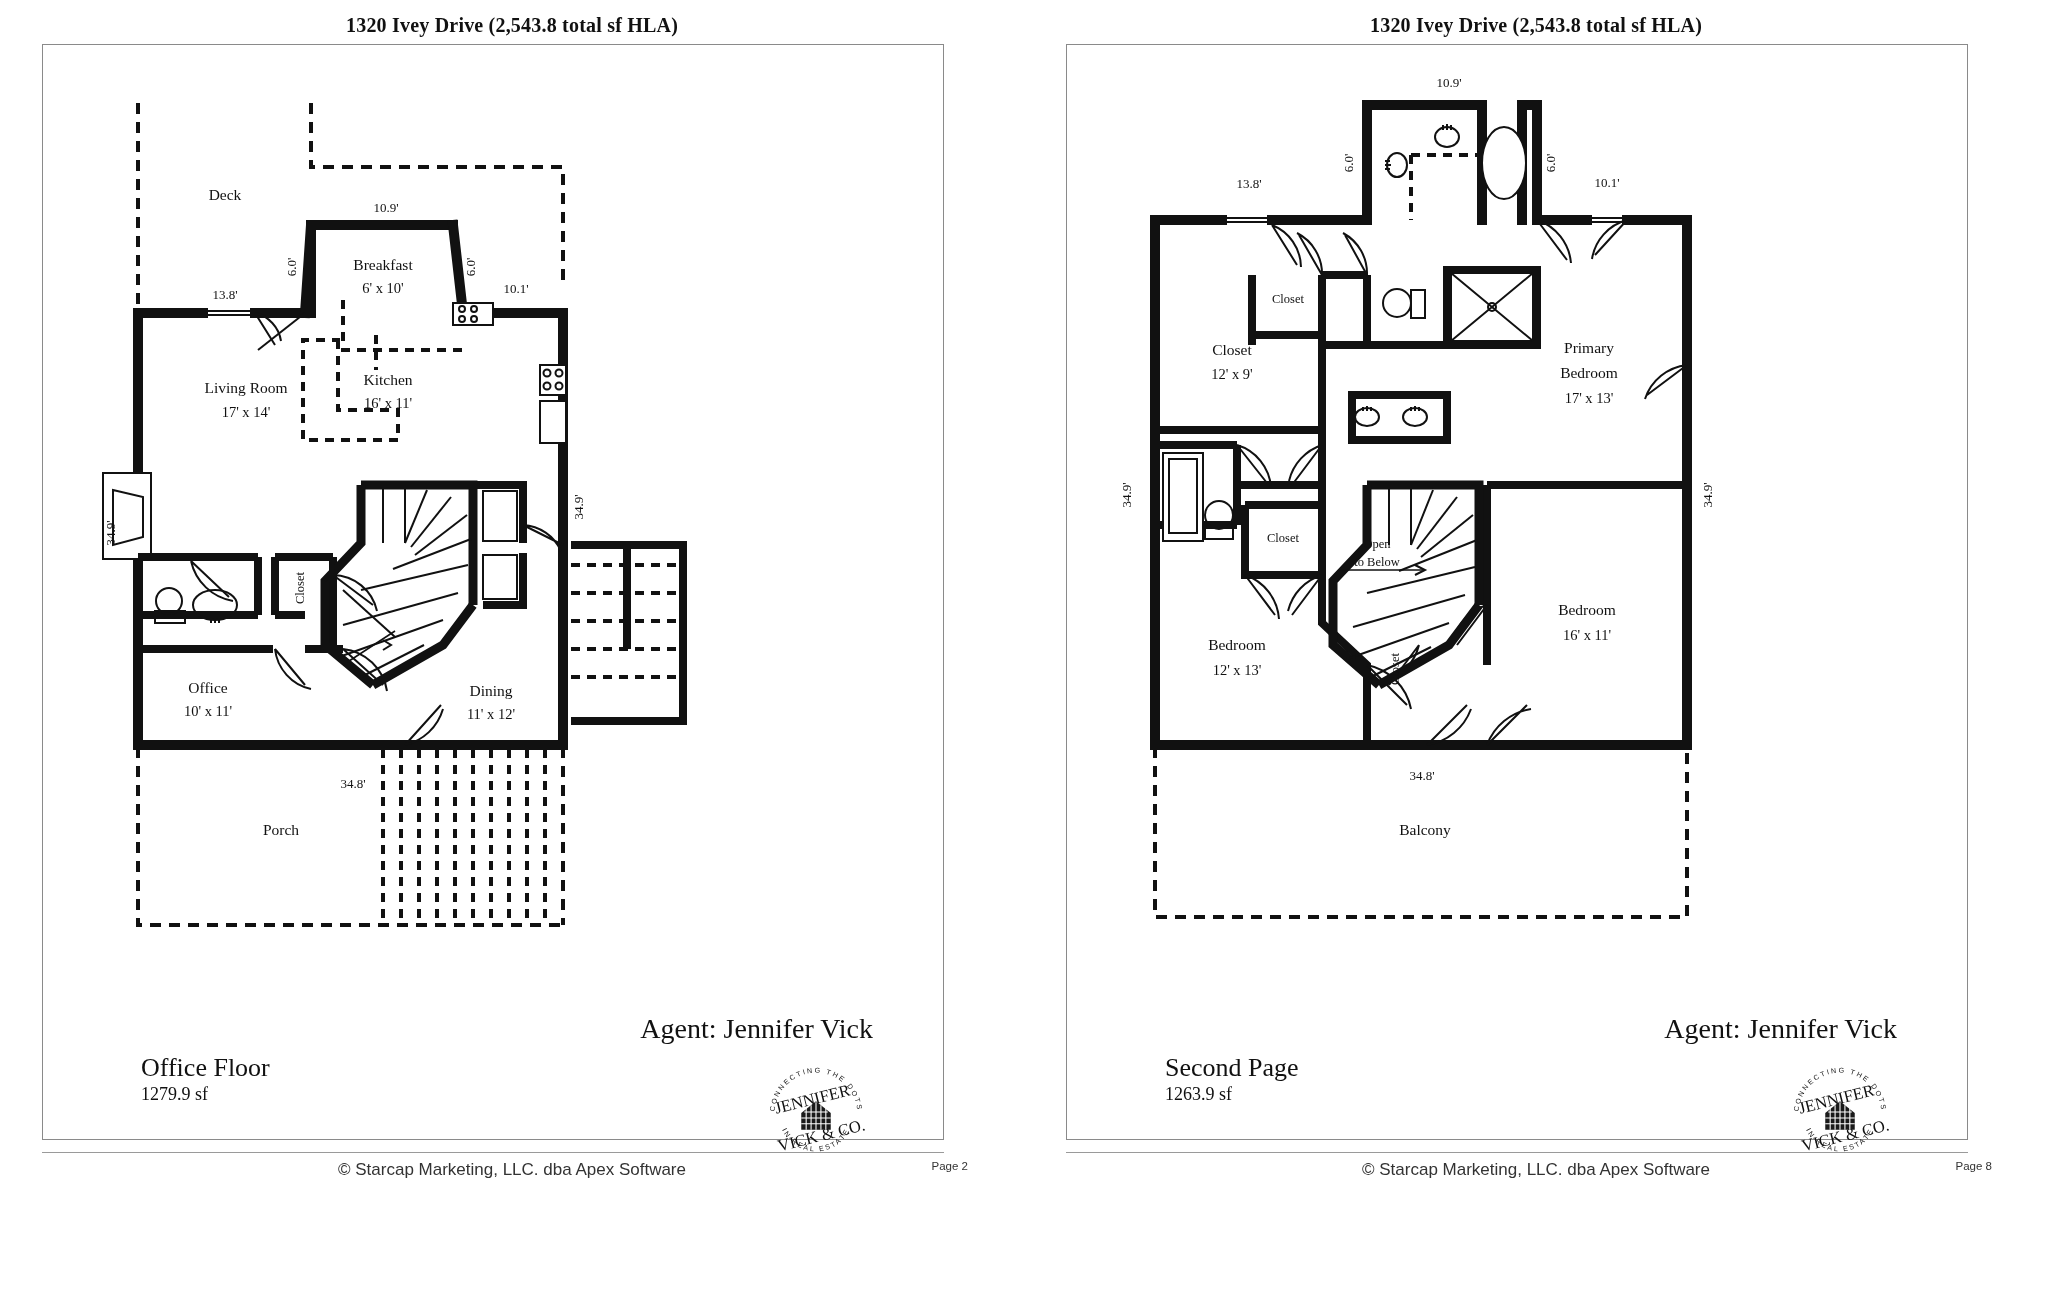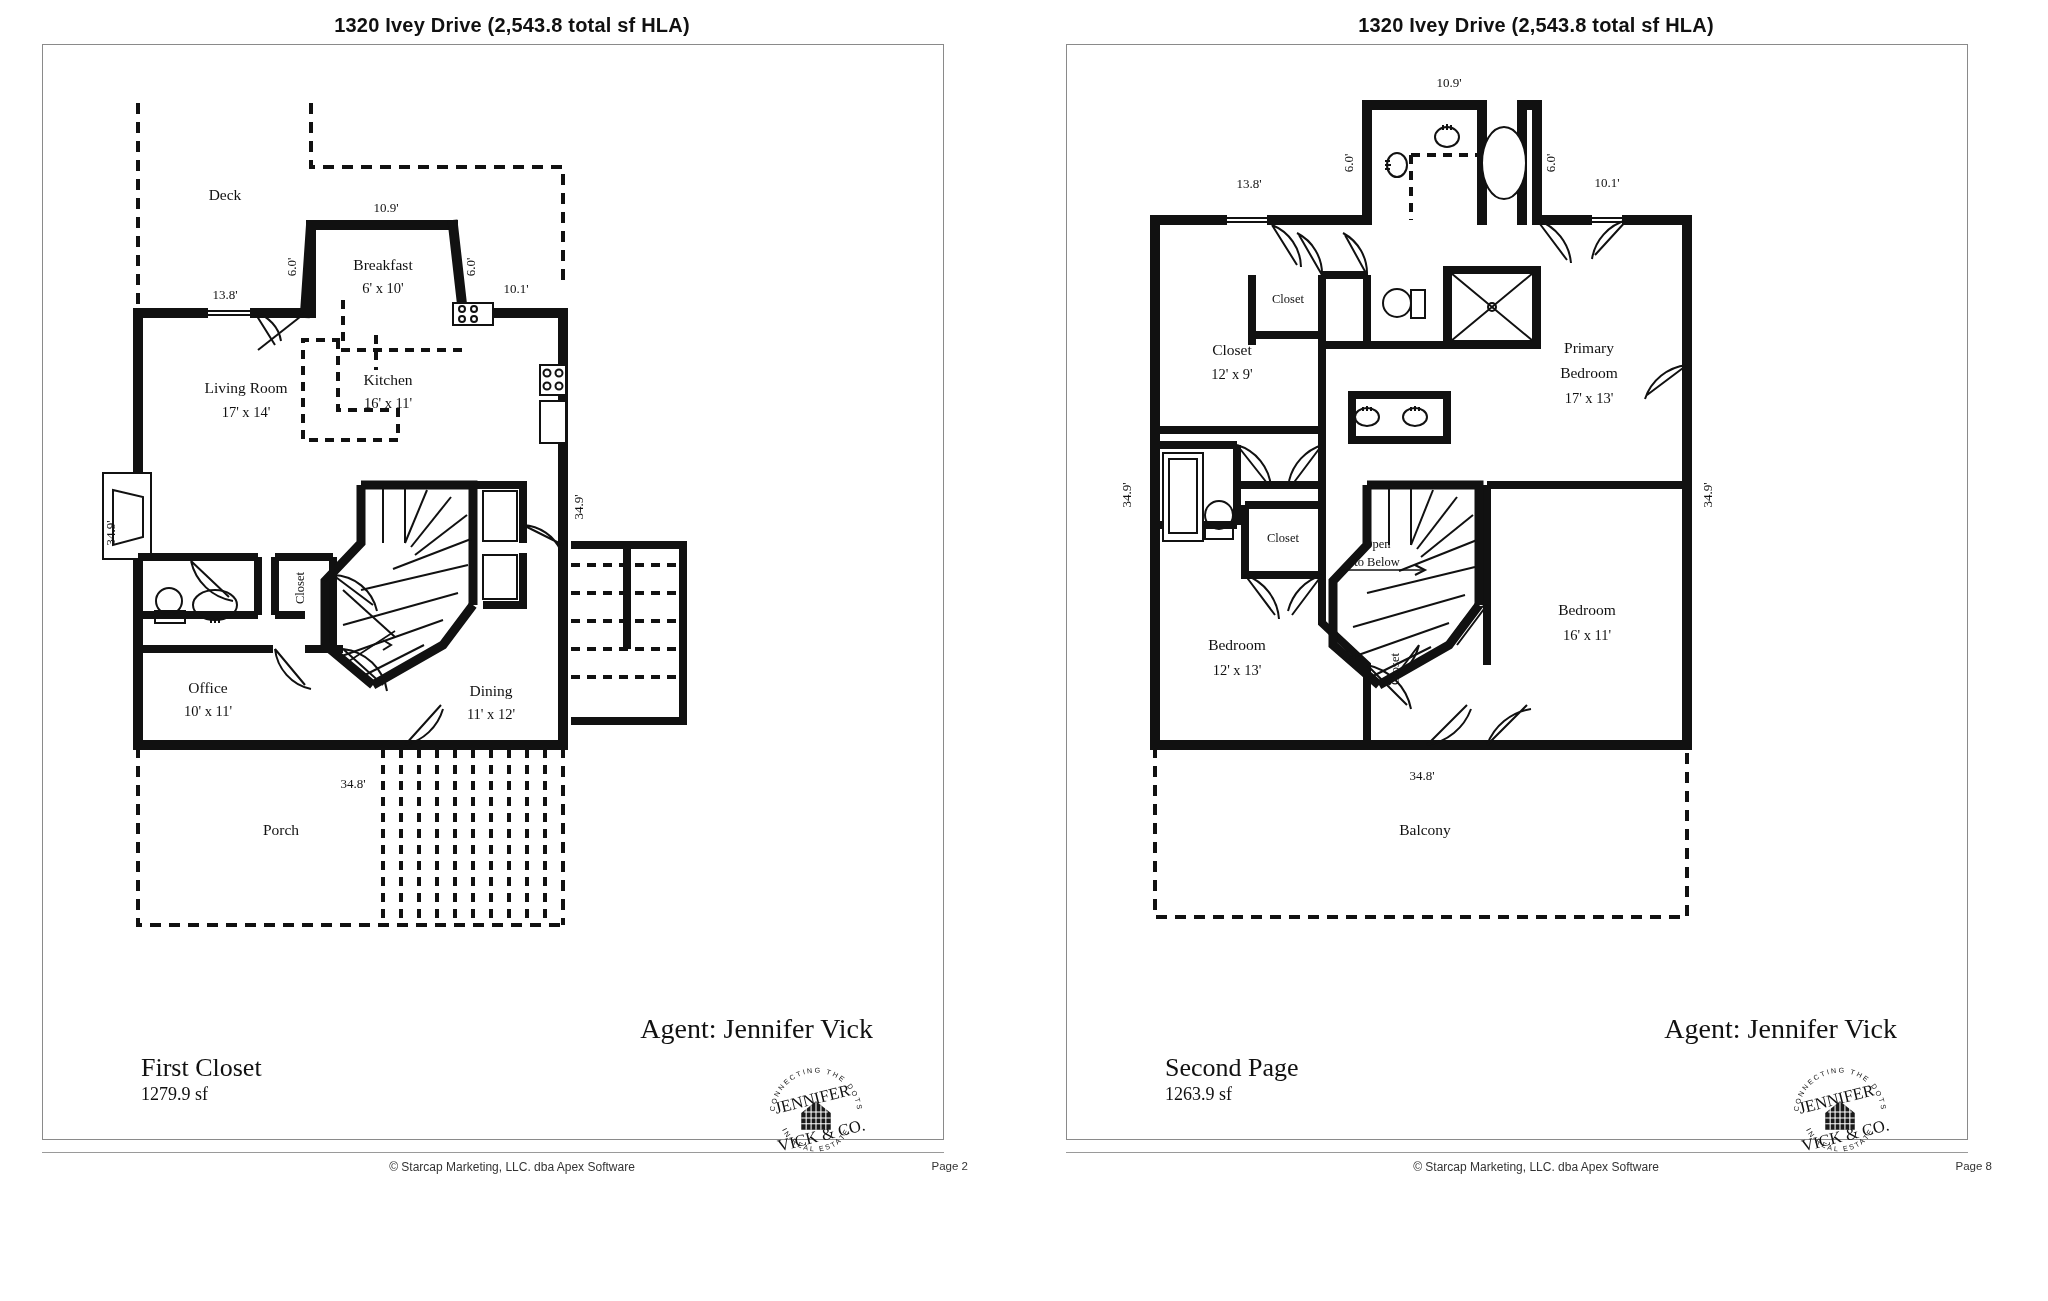--- a/index.html
+++ b/index.html
@@ -3,28 +3,28 @@
 <meta charset="utf-8">
 <style>
   html,body{margin:0;padding:0;background:#ffffff;}
   body{width:2048px;height:1301px;font-family:"Liberation Serif",serif;color:#111;overflow:hidden;}
   .sheet-wrap{position:absolute;top:0;left:0;width:2048px;height:1301px;}
   .page{position:absolute;top:0;height:1301px;width:1024px;}
   .page-left{left:0;}
   .page-right{left:1024px;}
 
   .page-title{position:absolute;left:0;right:0;top:14px;text-align:center;
-    font-weight:bold;font-size:20px;letter-spacing:.2px;font-family:Liberation Sans, sans-serif;}
+    font-weight:bold;font-size:20px;letter-spacing:.2px;font-family:Liberation Serif, serif;}
 
   .card{position:absolute;left:42px;top:44px;width:902px;height:1096px;
     border:1px solid #8a8a8a;background:#fff;box-sizing:border-box;}
 
   .footer-rule{position:absolute;left:42px;top:1152px;width:902px;height:1px;background:#9a9a9a;}
   .copyright{position:absolute;top:1160px;left:0;width:1024px;text-align:center;
-    font-family:"Liberation Sans",sans-serif;font-size:12px;color:#333;}
+    font-family:"Liberation Sans",sans-serif;font-size:17px;color:#333;}
   .pageno{position:absolute;top:1160px;right:56px;font-family:"Liberation Sans",sans-serif;font-size:11.5px;color:#333;}
 
   .floor-name{position:absolute;left:98px;top:1008px;font-size:26px;line-height:1.18;}
   .floor-area{font-size:18px;}
   .agent{position:absolute;right:70px;top:968px;font-size:28px;}
 
   .logo{position:absolute;right:68px;top:1010px;width:118px;height:118px;}
 
   
   .plan{position:absolute;left:0;top:0;width:902px;height:1096px;}
@@ -230,21 +230,21 @@
           <text class="lbl lbl-dim" x="432" y="222" transform="rotate(-90 432 222)">6.0'</text>
           <text class="lbl lbl-dim" x="473" y="248">10.1'</text>
           <text class="lbl lbl-dim" x="182" y="254">13.8'</text>
           <text class="lbl lbl-dim" x="72" y="488" transform="rotate(-90 72 488)">34.9'</text>
           <text class="lbl lbl-dim" x="540" y="462" transform="rotate(-90 540 462)">34.9'</text>
           <text class="lbl lbl-dim" x="310" y="743">34.8'</text>
         </svg>
       </div>
 
       <div class="floor-name">
-        <div>First Closet</div>
+        <div>Office Floor</div>
         <div class="floor-area">1279.9 sf</div>
       </div>
 
       <div class="agent">Agent: Jennifer Vick</div>
 
       <div class="logo">
         <svg viewBox="0 0 120 120" width="118" height="118" xmlns="http://www.w3.org/2000/svg">
           <defs>
             <path id="arcTop1" d="M18,60 A42,42 0 0 1 102,60"></path>
             <path id="arcBot1" d="M22,60 A38,38 0 0 0 98,60"></path>

